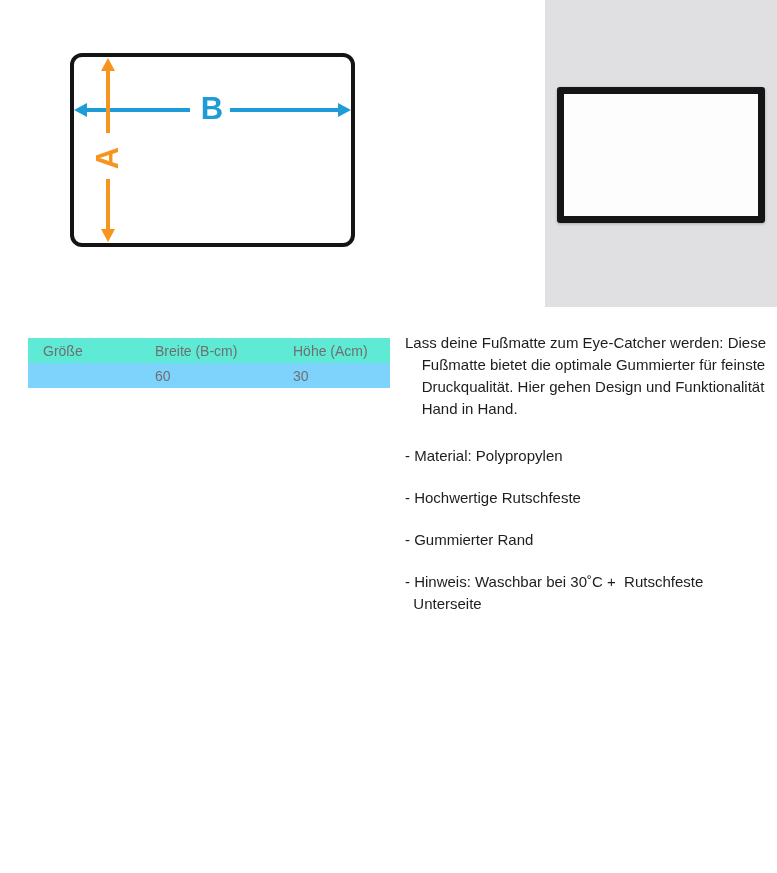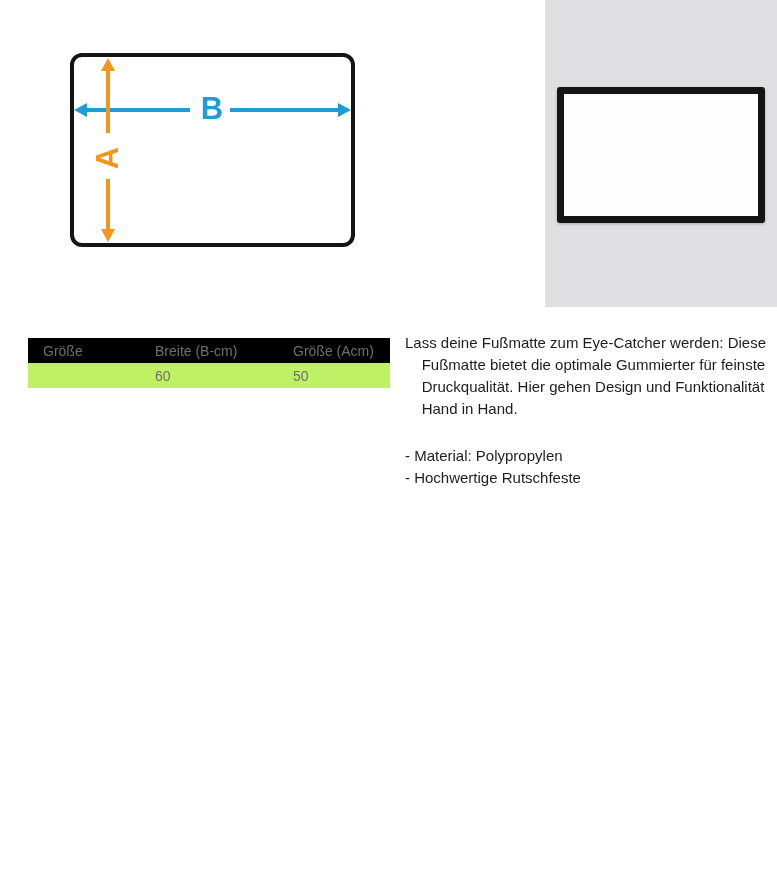--- a/index.html
+++ b/index.html
@@ -36,34 +36,34 @@
 
   
   .size-table{
     position:absolute;left:28px;top:338px;width:362px;
     border-collapse:collapse;table-layout:fixed;
     font-size:14px;color:#6f6f6f;
   }
   .size-table th,.size-table td{
     font-weight:normal;text-align:left;padding:0;height:25px;vertical-align:middle;
   }
-  .size-table thead tr{background:#000000;}
-  .size-table tbody tr{background:#bef264;}
+  .size-table thead tr{background:#5eead4;}
+  .size-table tbody tr{background:#7dd3fc;}
   .size-table .c1{width:112px;padding-left:15px;}
   .size-table .c2{width:138px;}
   .size-table .c3{width:97px;}
 
   
   .desc{
     position:absolute;left:405px;top:332px;width:365px;
     font-size:15px;line-height:22px;color:#1d1d1d;
   }
   .desc-intro{white-space:pre-wrap;}
   .desc-bullets{margin-top:25px;}
-  .desc-bullets .bullet{white-space:pre-wrap;line-height:22px;}
+  .desc-bullets .bullet{white-space:pre-wrap;line-height:22px;margin-top:20px;}
 </style>
 </head>
 <body>
 
 <div class="canvas">
 
   <div class="dim-rect"></div>
   <svg class="dim-svg" viewBox="0 0 285 194">
 
     <g stroke="#1e9cd7" stroke-width="4" fill="#1e9cd7">
@@ -85,36 +85,39 @@
 
   <div class="photo-panel">
     <div class="mat"></div>
   </div>
 
   <table class="size-table">
     <thead>
       <tr>
         <th class="c1">Größe</th>
         <th class="c2">Breite (B-cm)</th>
-        <th class="c3">Größe (Acm)</th>
+        <th class="c3">Höhe (Acm)</th>
       </tr>
     </thead>
     <tbody>
       <tr>
         <td class="c1"></td>
         <td class="c2">60</td>
-        <td class="c3">50</td>
+        <td class="c3">30</td>
       </tr>
     </tbody>
   </table>
 
   <div class="desc">
     <div class="desc-intro">Lass deine Fußmatte zum Eye-Catcher werden: Diese
     Fußmatte bietet die optimale Gummierter für feinste
     Druckqualität. Hier gehen Design und Funktionalität
     Hand in Hand.</div>
     <div class="desc-bullets">
         <div class="bullet">- Material: Polypropylen</div>
         <div class="bullet">- Hochwertige Rutschfeste</div>
+        <div class="bullet">- Gummierter Rand</div>
+        <div class="bullet">- Hinweis: Waschbar bei 30˚C +  Rutschfeste
+  Unterseite</div>
       </div>
   </div>
 
 </div>
 
 </body></html>

